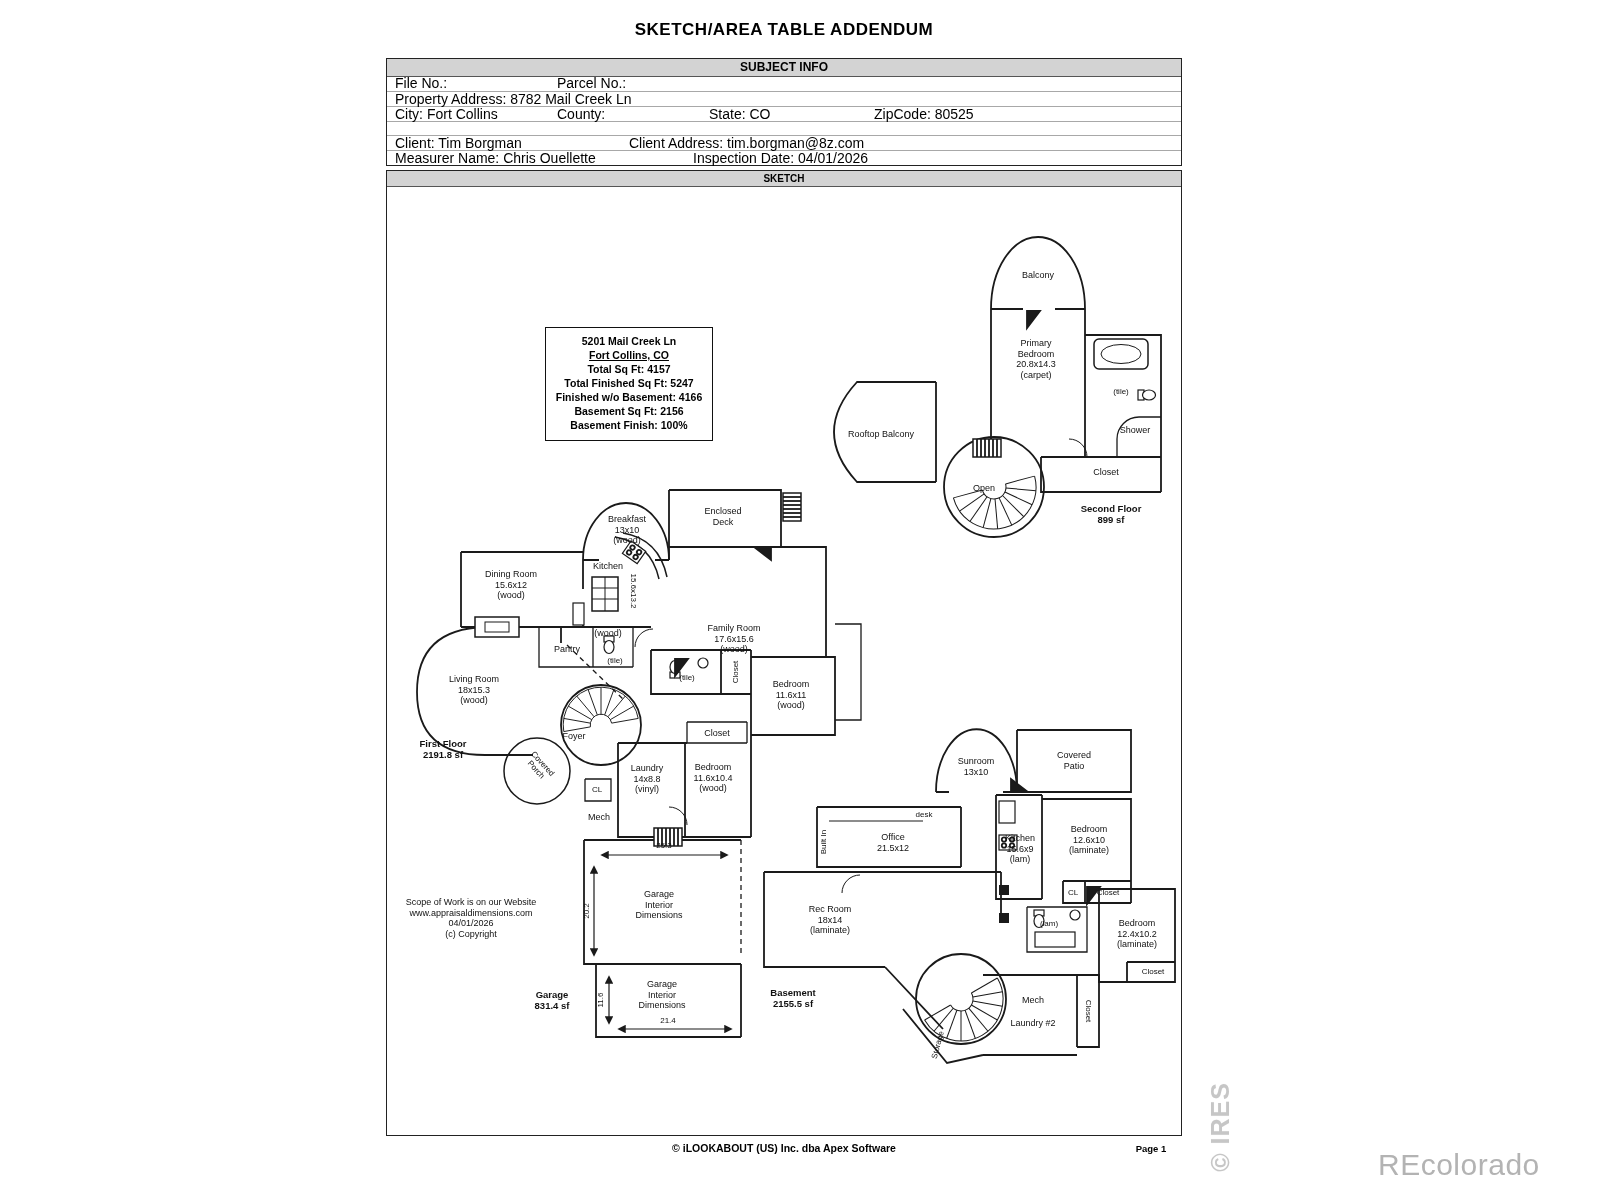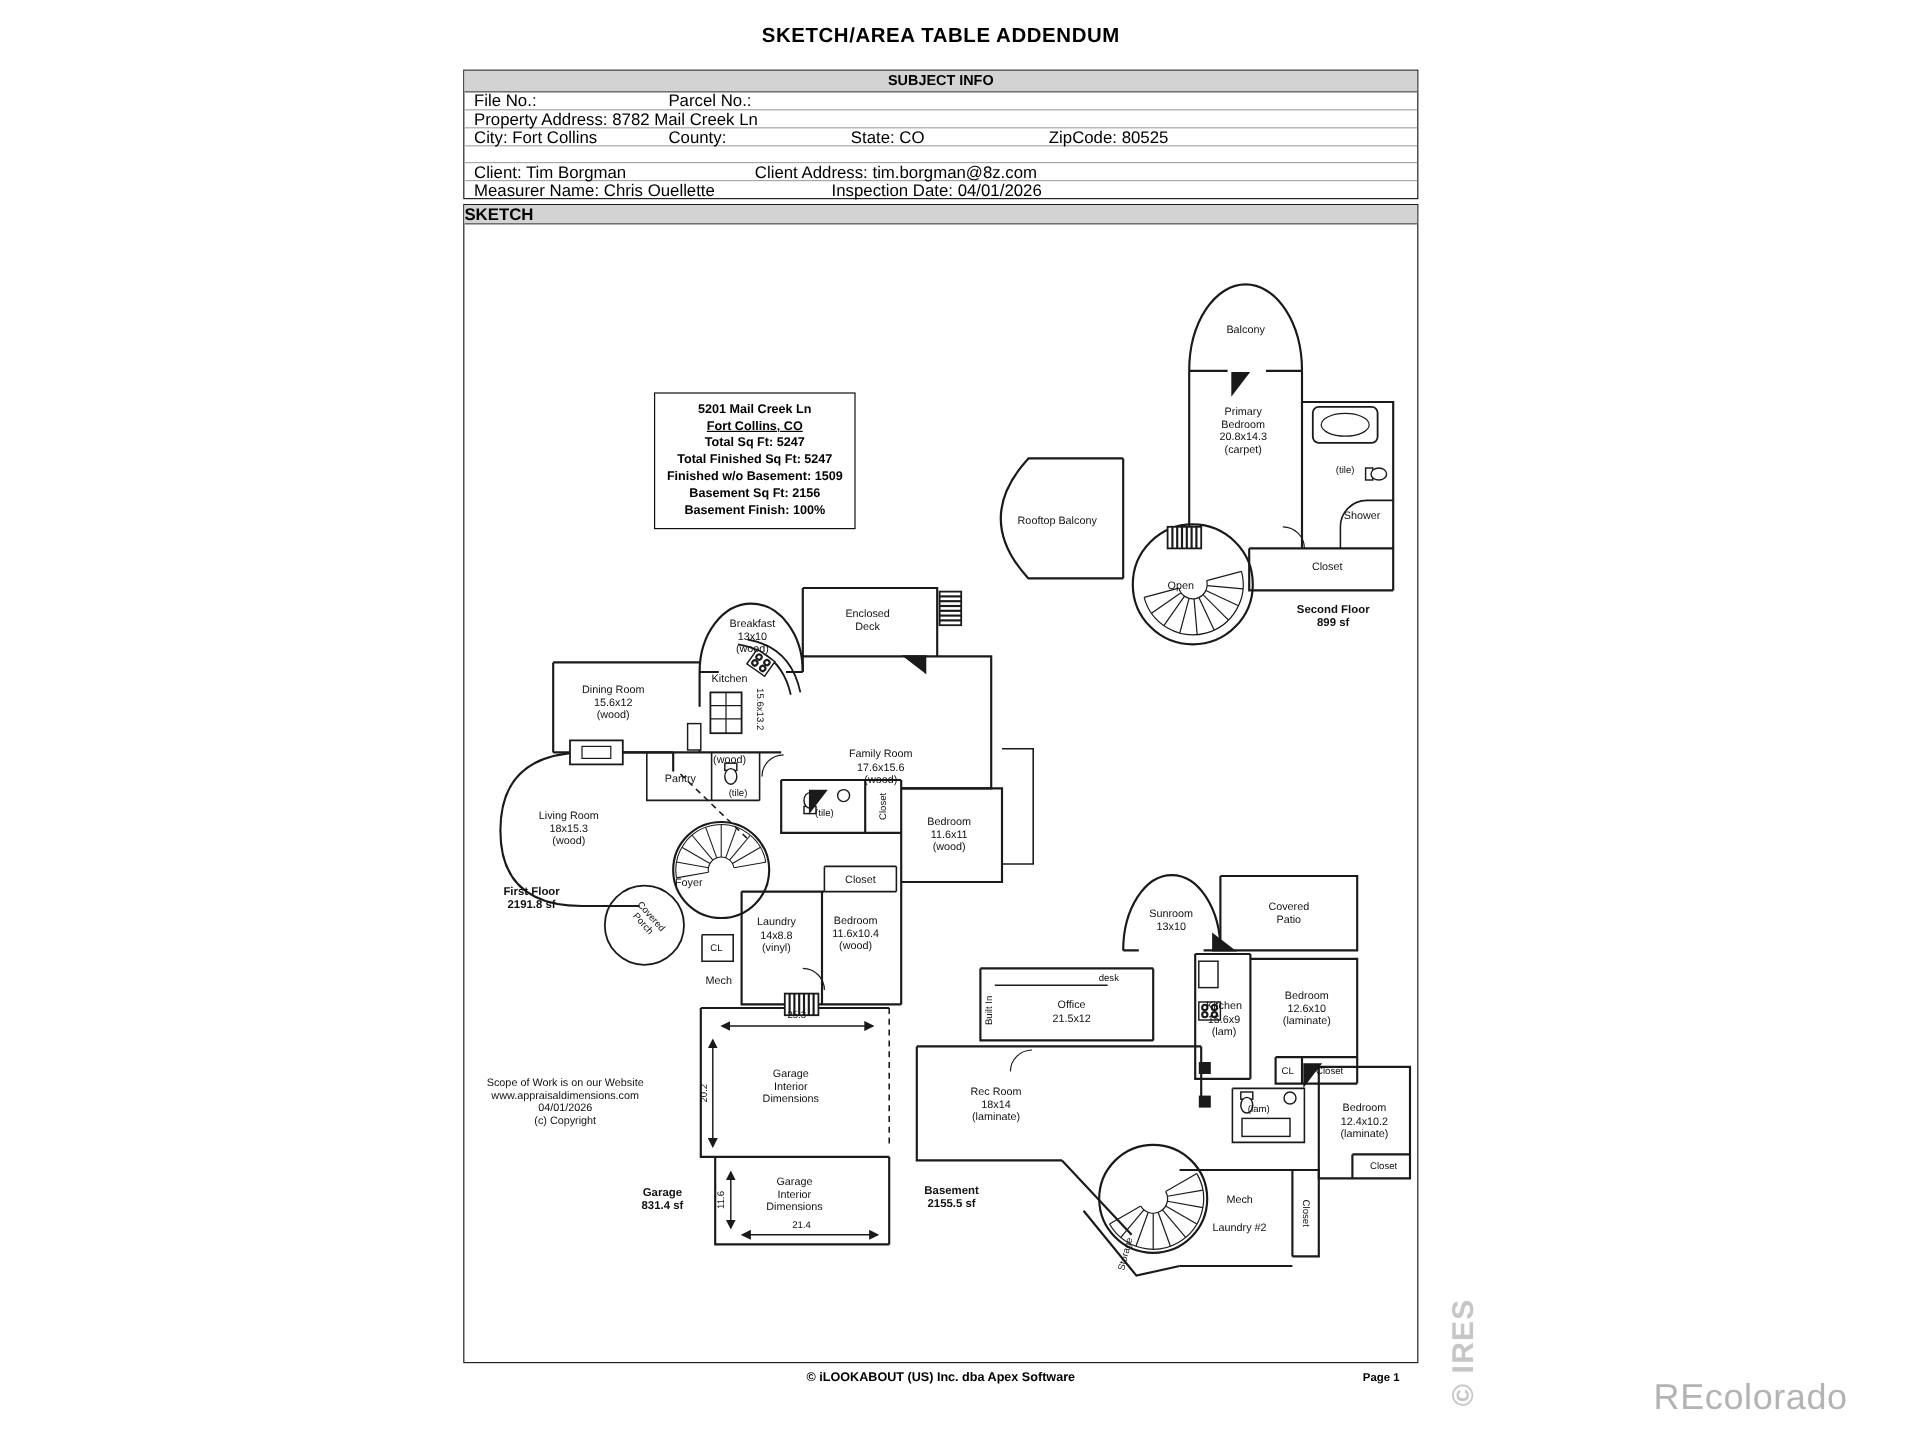--- a/index.html
+++ b/index.html
@@ -9,21 +9,21 @@
   .doc-title{left:386px;top:20px;width:796px;text-align:center;font-size:17px;font-weight:bold;letter-spacing:.5px;}
   .si-table{left:386px;top:58px;width:794px;height:106px;border:1.5px solid #222;background:#fff;}
   .si-header{position:absolute;left:0;top:0;width:100%;height:17px;background:#d3d3d3;border-bottom:1px solid #555;
              font-size:12px;font-weight:bold;text-align:center;line-height:17px;}
   .si-row{position:absolute;left:0;width:100%;height:15px;font-size:14px;line-height:15px;}
   .si-row + .si-row{border-top:0;}
   .si-sep{position:absolute;left:0;width:100%;border-top:1px solid #a8a8a8;height:0;}
   .si-field{position:absolute;top:0;white-space:nowrap;}
   .sk-section{left:386px;top:170px;width:794px;height:964px;border:1.5px solid #222;background:#fff;}
   .sk-header{position:absolute;left:0;top:0;width:100%;height:15px;background:#d3d3d3;border-bottom:1px solid #555;
-             font-size:14px;font-weight:bold;line-height:15px;}
+             font-size:10px;font-weight:bold;text-align:center;line-height:15px;}
   .sk-canvas{position:absolute;left:0;top:16px;width:794px;height:946px;}
   .sk-canvas svg{position:absolute;left:0;top:0;}
   
   .lbl{position:absolute;transform:translate(-50%,-50%);font-size:9px;line-height:1.18;text-align:center;
        white-space:pre-line;color:#111;}
   .b{font-weight:bold;font-size:9.5px;}
   .sm{font-size:8px;}
   .rot{transform:translate(-50%,-50%) rotate(-90deg);}
   .rot90{transform:translate(-50%,-50%) rotate(90deg);}
   .rot45{transform:translate(-50%,-50%) rotate(48deg);}
@@ -215,23 +215,23 @@
         <rect x="612" y="726" width="10" height="10" fill="#1a1a1a" stroke="none"></rect>
         <use href="#wedge" transform="translate(700,700)"></use>
         <use href="#wedge" transform="translate(624,605) rotate(-90)"></use>
         <use href="#door" transform="translate(455,688)"></use>
       </g>
     </svg>
 
     <div class="sum-box">
       <div>5201 Mail Creek Ln</div>
       <div class="u">Fort Collins, CO</div>
-      <div>Total Sq Ft: 5247</div>
+      <div>Total Sq Ft: 4157</div>
       <div>Total Finished Sq Ft: 5247</div>
-      <div>Finished w/o Basement: 1509</div>
+      <div>Finished w/o Basement: 4166</div>
       <div>Basement Sq Ft: 2156</div>
       <div>Basement Finish: 100%</div>
     </div>
 
     <div class="lbl" style="left:651px;top:88px;">Balcony</div>
     <div class="lbl" style="left:649px;top:172px;">Primary
 Bedroom
 20.8x14.3
 (carpet)</div>
     <div class="lbl sm" style="left:734px;top:205px;">(tile)</div>

